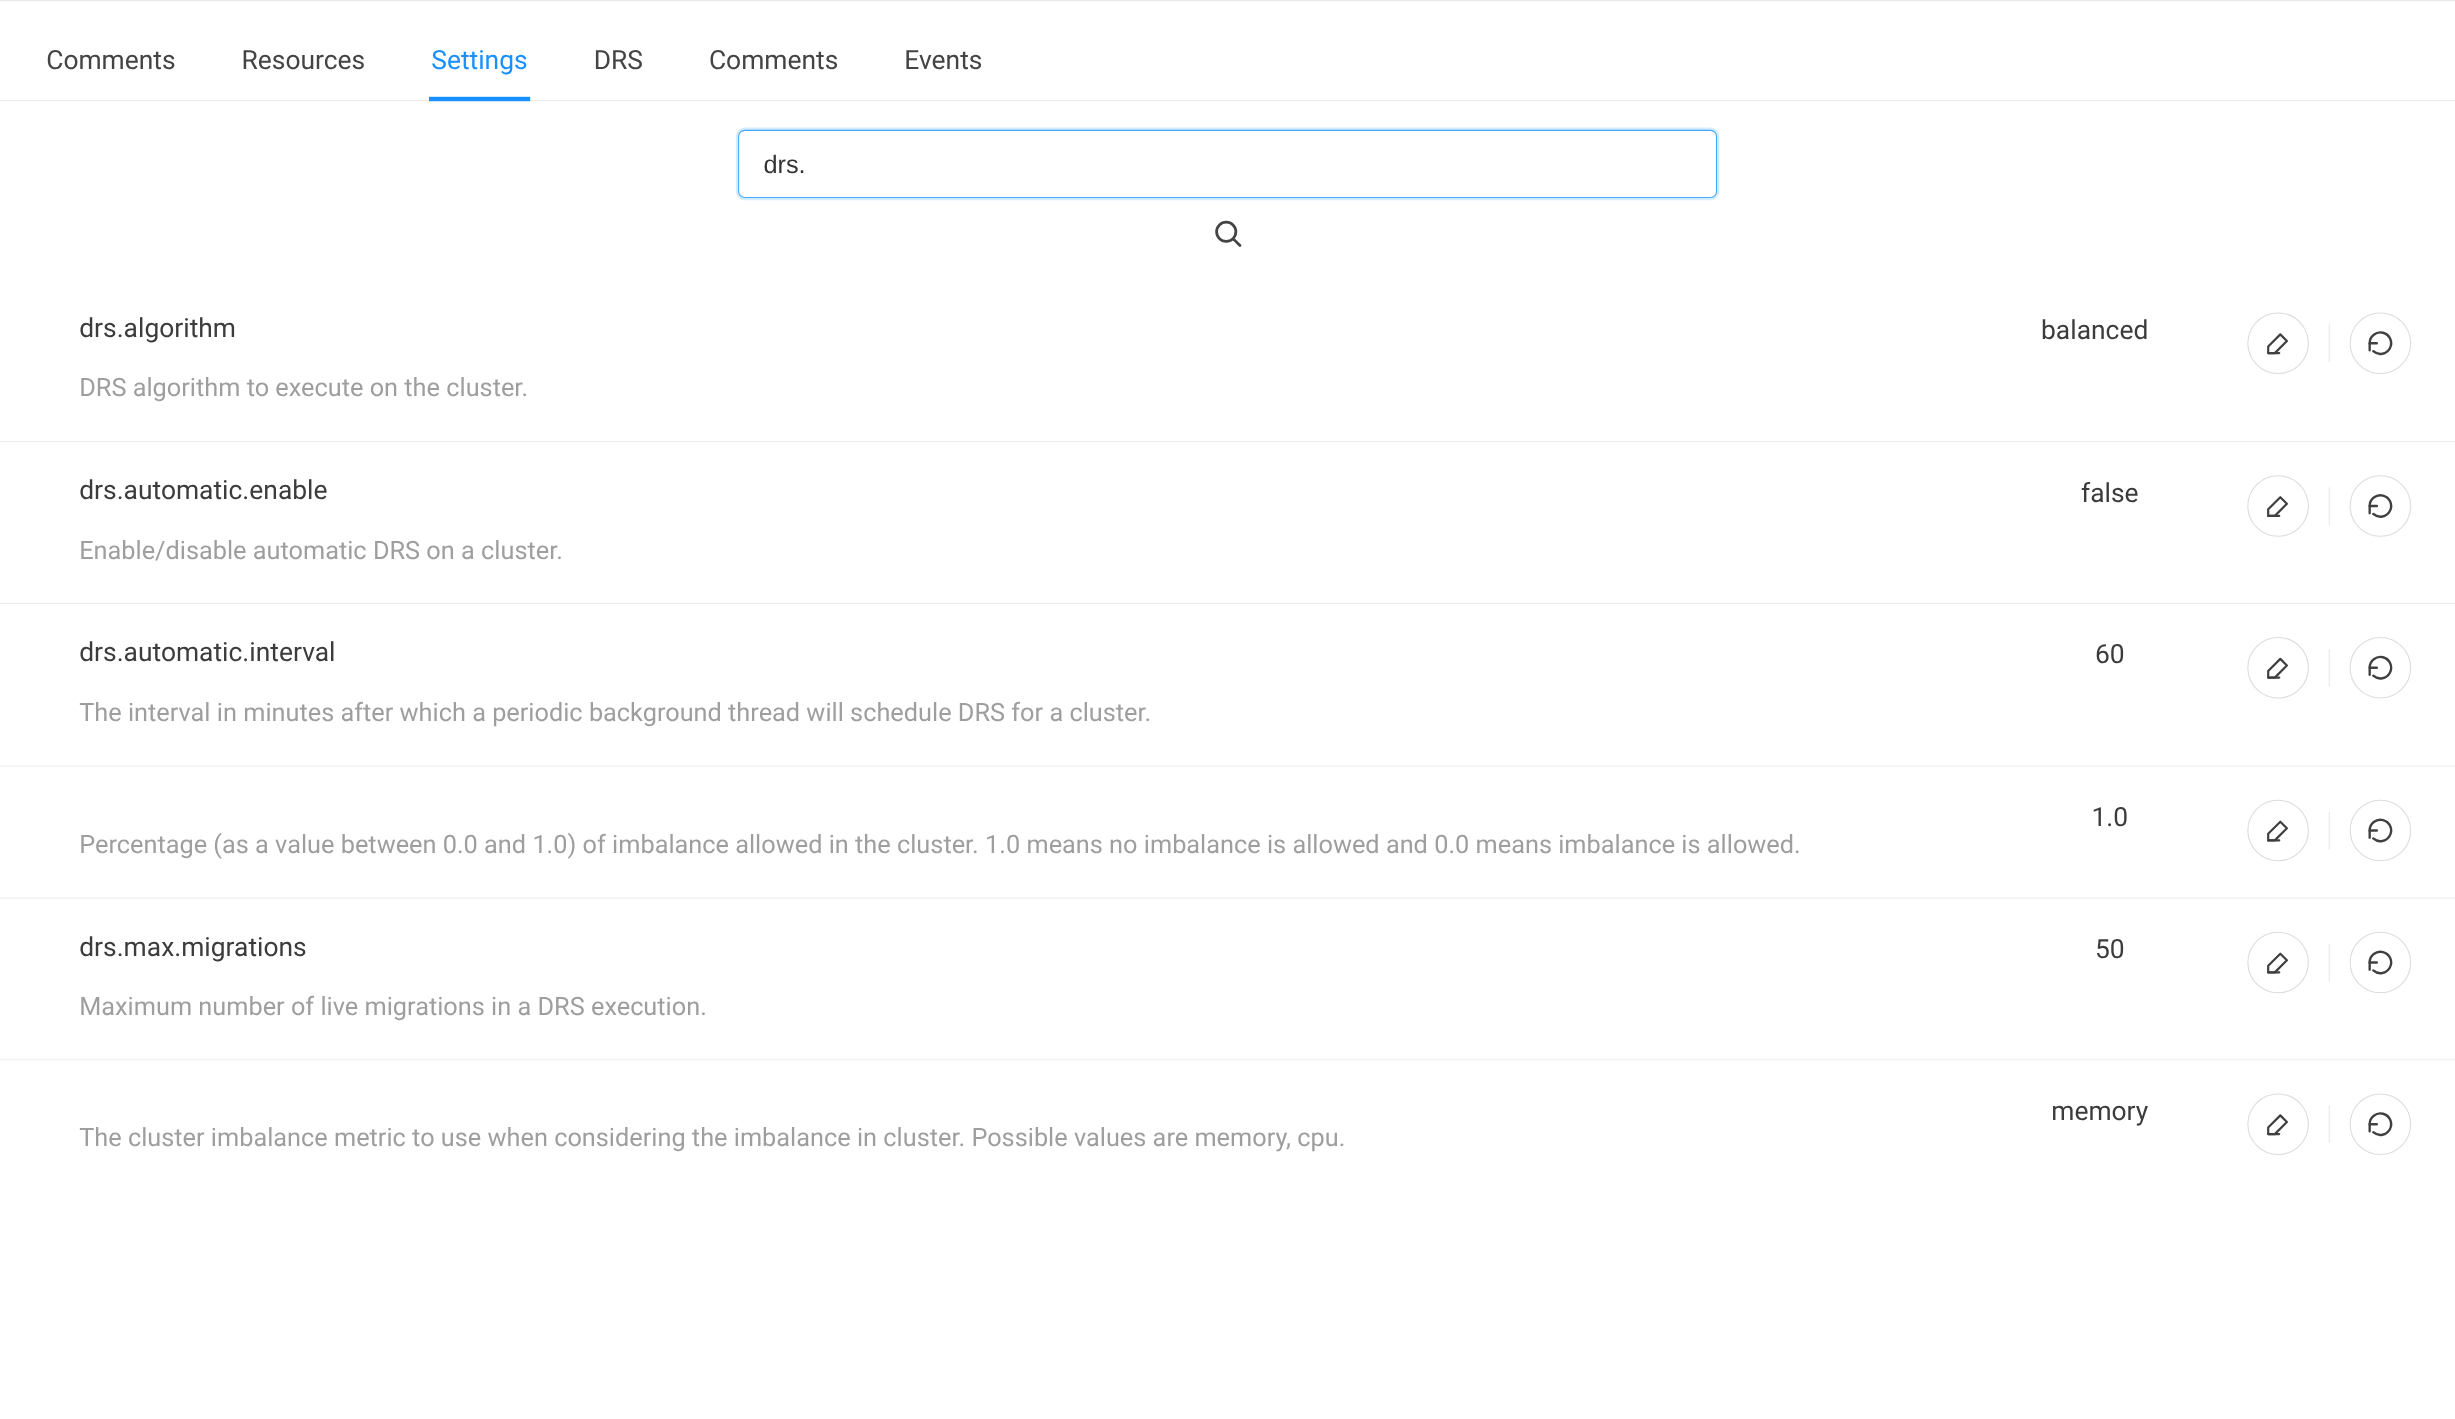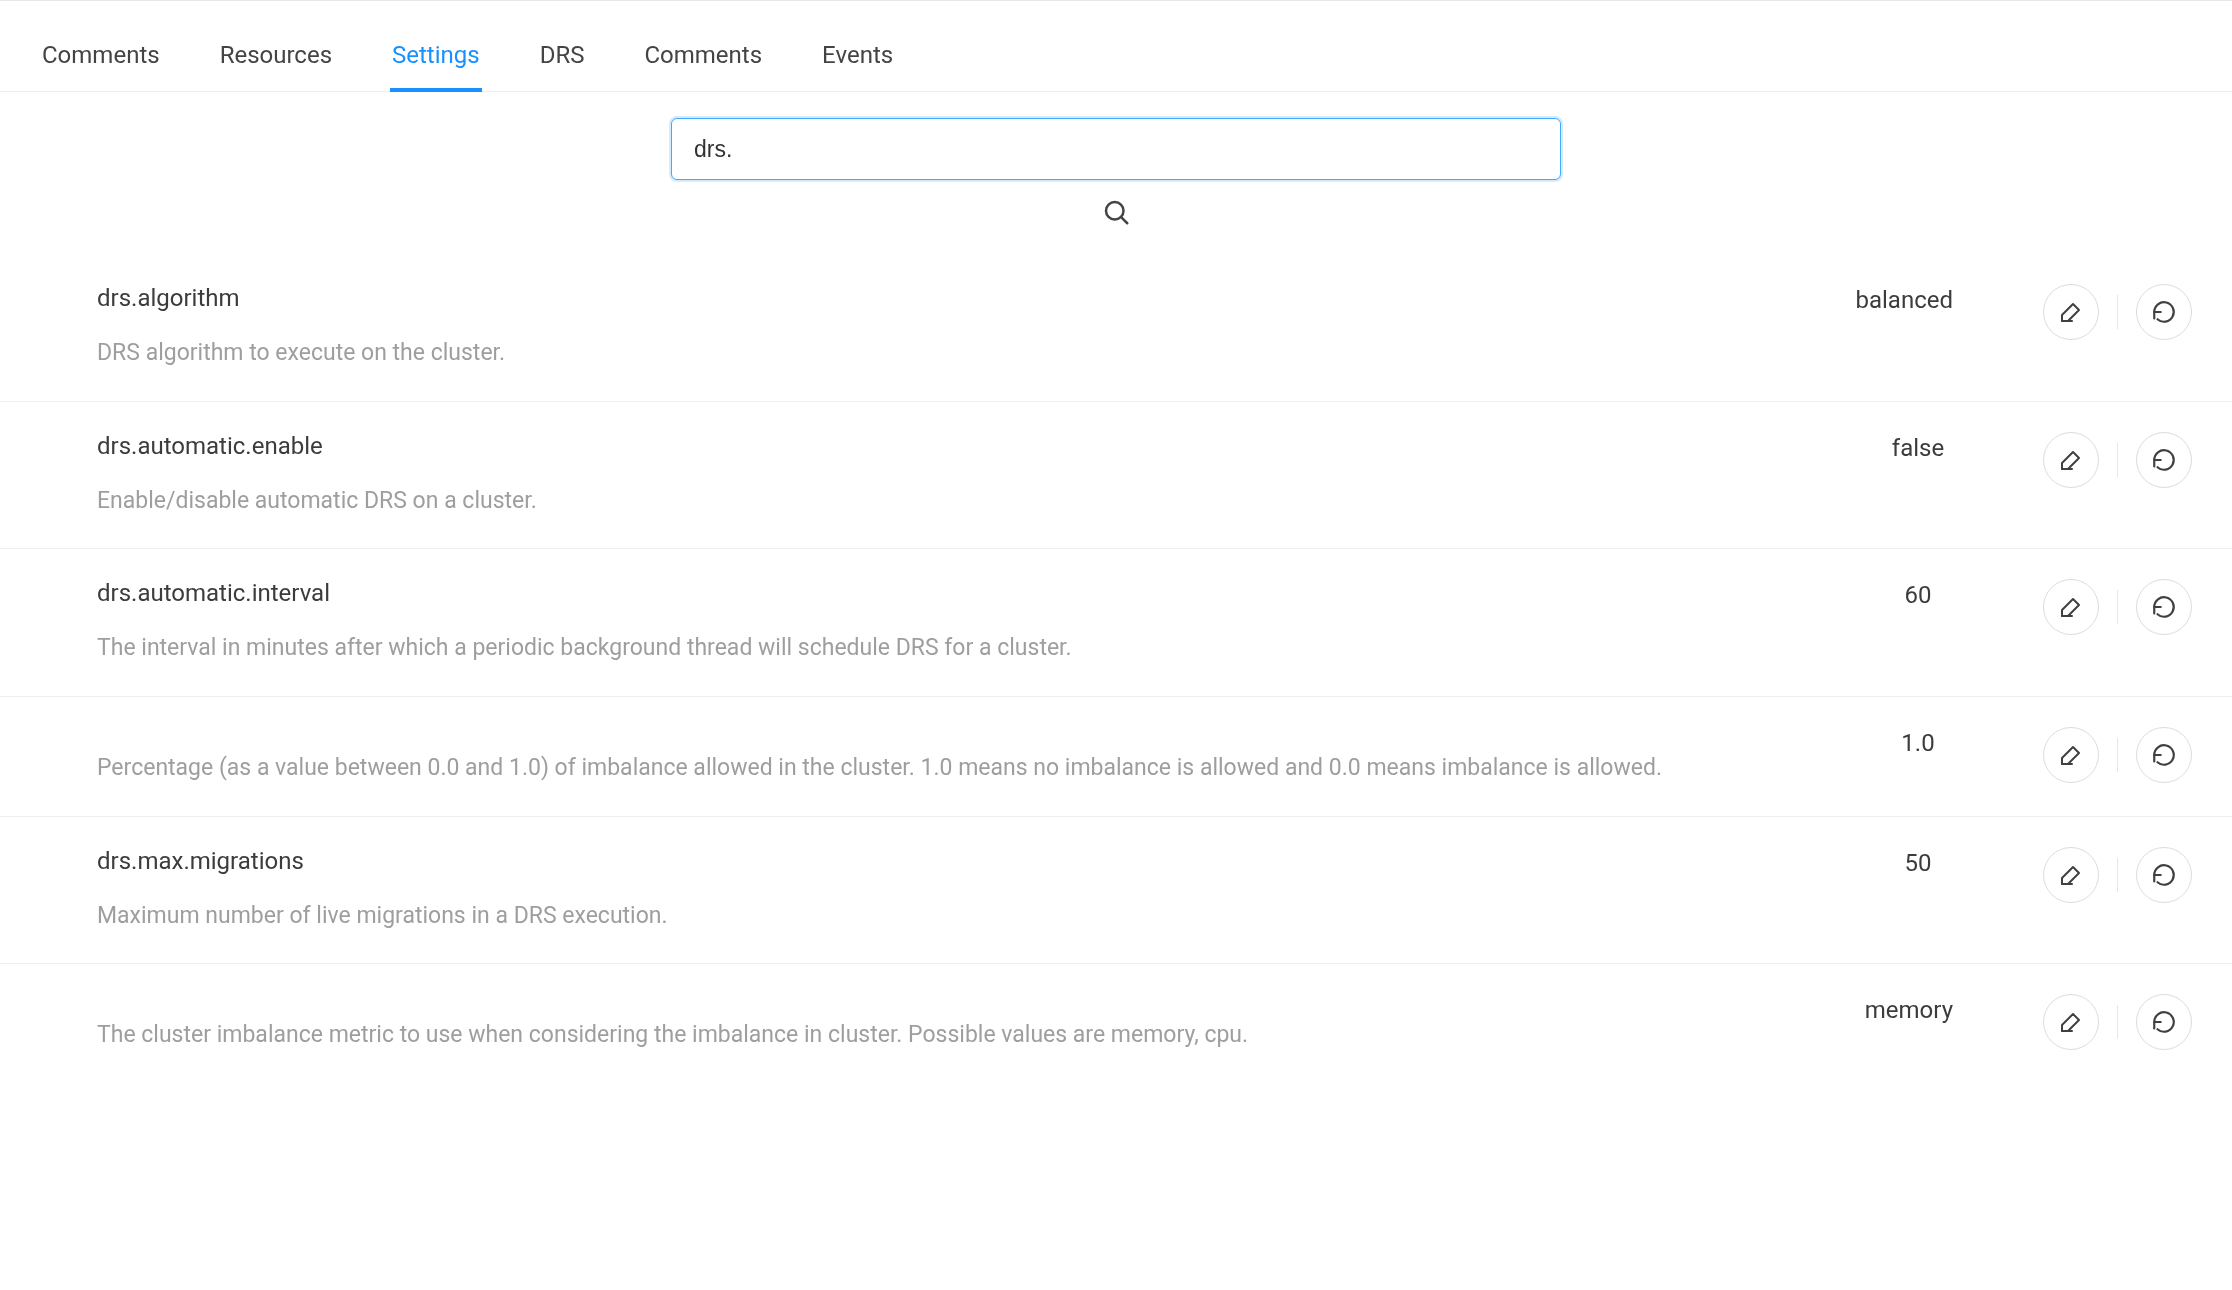--- a/index.html
+++ b/index.html
@@ -72,21 +72,21 @@
     cursor: pointer;
   }
 
   
   .settings-list {
     padding: 18px 0 0 0;
   }
   .setting-row {
     display: flex;
     align-items: flex-start;
-    padding: 30px 40px 30px 97px;
+    padding: 30px 40px 30px 72px;
     border-bottom: 1px solid #eeeeee;
   }
   .setting-info {
     flex: 1 1 auto;
     min-width: 0;
     padding-right: 24px;
   }
   .setting-name {
     font-size: 24px;
     color: #3c3c3c;

